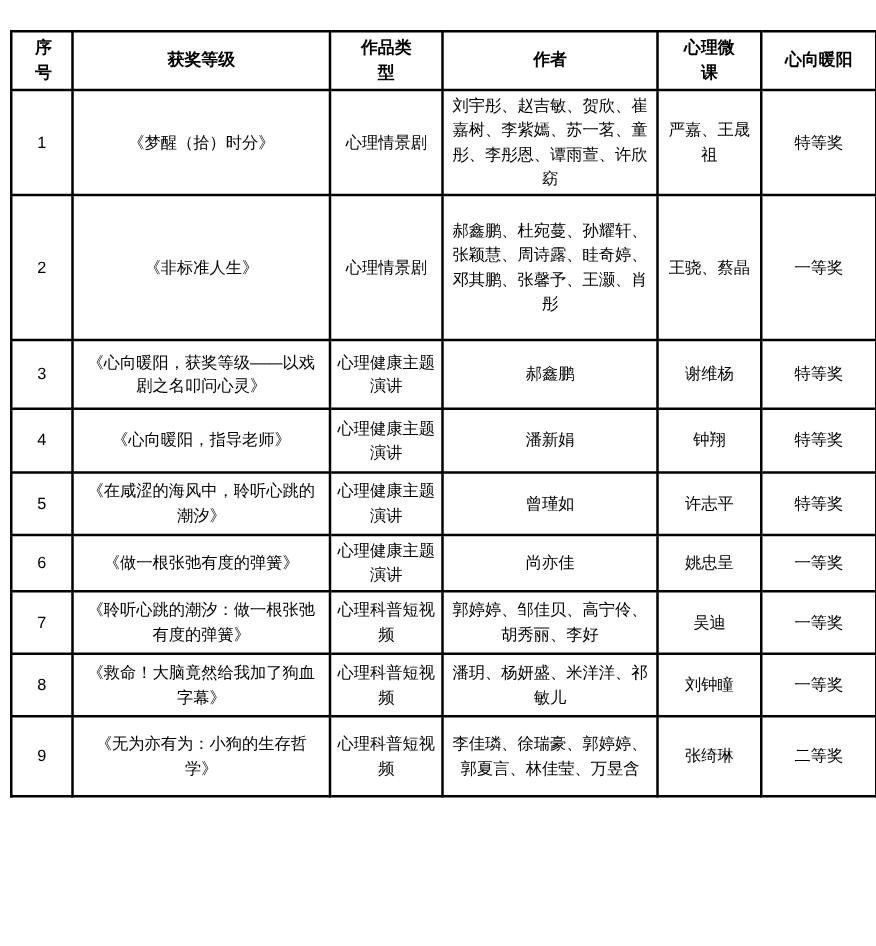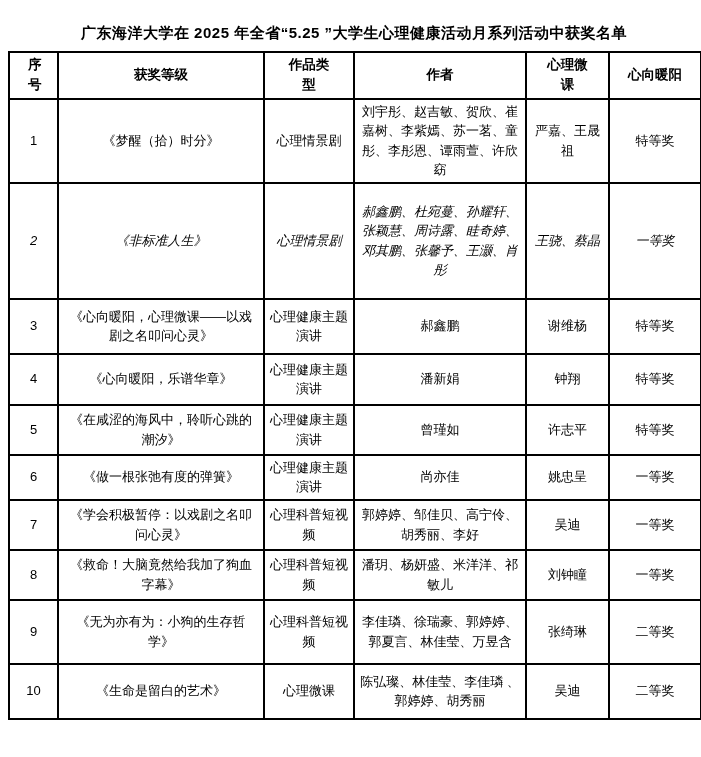--- a/index.html
+++ b/index.html
@@ -42,21 +42,21 @@
     box-sizing: border-box;
   }
   table.awards th {
     font-weight: bold;
     font-size: 13.5px;
     height: 32px;
     padding: 2px 18px;
   }
   
   tbody tr:nth-child(1) td  { height: 81px; }
-  tbody tr:nth-child(2) td  { height: 116px; font-style: italic; }
+  tbody tr:nth-child(2) td  { height: 116px; }
   tbody tr:nth-child(3) td  { height: 55px; }
   tbody tr:nth-child(4) td  { height: 51px; }
   tbody tr:nth-child(5) td  { height: 50px; }
   tbody tr:nth-child(6) td  { height: 42px; }
   tbody tr:nth-child(7) td  { height: 50px; }
   tbody tr:nth-child(8) td  { height: 50px; }
   tbody tr:nth-child(9) td  { height: 64px; }
   tbody tr:nth-child(10) td { height: 55px; }
   tbody tr:nth-child(11) td { height: 58px; }
 
@@ -64,21 +64,20 @@
   col.c-name  { width: 206px; }
   col.c-type  { width: 90px; }
   col.c-auth  { width: 172px; }
   col.c-adv   { width: 83px; }
   col.c-award { width: 92px; }
 </style>
 </head>
 <body>
 
 <div class="page">
-  <div class="doc-title">广东海洋大学在 2025 年全省“5.25 ”大学生心理健康活动月系列活动中获奖名单</div>
 
   <table class="awards">
     <colgroup>
       <col class="c-no">
         <col class="c-name">
         <col class="c-type">
       <col class="c-auth">
         <col class="c-adv">
         <col class="c-award">
     </colgroup>
@@ -104,29 +103,29 @@
         <tr>
           <td>2</td>
           <td>《非标准人生》</td>
           <td>心理情景剧</td>
           <td>郝鑫鹏、杜宛蔓、孙耀轩、张颖慧、周诗露、眭奇婷、邓其鹏、张馨予、王灏、肖彤</td>
           <td>王骁、蔡晶</td>
           <td>一等奖</td>
         </tr>
         <tr>
           <td>3</td>
-          <td>《心向暖阳，心理微课——以戏剧之名叩问心灵》</td>
+          <td>《心向暖阳，获奖等级——以戏剧之名叩问心灵》</td>
           <td>心理健康主题演讲</td>
           <td>郝鑫鹏</td>
           <td>谢维杨</td>
           <td>特等奖</td>
         </tr>
         <tr>
           <td>4</td>
-          <td>《心向暖阳，乐谱华章》</td>
+          <td>《心向暖阳，指导老师》</td>
           <td>心理健康主题演讲</td>
           <td>潘新娟</td>
           <td>钟翔</td>
           <td>特等奖</td>
         </tr>
         <tr>
           <td>5</td>
           <td>《在咸涩的海风中，聆听心跳的潮汐》</td>
           <td>心理健康主题演讲</td>
           <td>曾瑾如</td>
@@ -136,21 +135,21 @@
         <tr>
           <td>6</td>
           <td>《做一根张弛有度的弹簧》</td>
           <td>心理健康主题演讲</td>
           <td>尚亦佳</td>
           <td>姚忠呈</td>
           <td>一等奖</td>
         </tr>
         <tr>
           <td>7</td>
-          <td>《学会积极暂停：以戏剧之名叩问心灵》</td>
+          <td>《聆听心跳的潮汐：做一根张弛有度的弹簧》</td>
           <td>心理科普短视频</td>
           <td>郭婷婷、邹佳贝、高宁伶、胡秀丽、李好</td>
           <td>吴迪</td>
           <td>一等奖</td>
         </tr>
         <tr>
           <td>8</td>
           <td>《救命！大脑竟然给我加了狗血字幕》</td>
           <td>心理科普短视频</td>
           <td>潘玥、杨妍盛、米洋洋、祁敏儿</td>
@@ -158,23 +157,15 @@
           <td>一等奖</td>
         </tr>
         <tr>
           <td>9</td>
           <td>《无为亦有为：小狗的生存哲学》</td>
           <td>心理科普短视频</td>
           <td>李佳璘、徐瑞豪、郭婷婷、郭夏言、林佳莹、万昱含</td>
           <td>张绮琳</td>
           <td>二等奖</td>
         </tr>
-        <tr>
-          <td>10</td>
-          <td>《生命是留白的艺术》</td>
-          <td>心理微课</td>
-          <td>陈弘璨、林佳莹、李佳璘 、郭婷婷、胡秀丽</td>
-          <td>吴迪</td>
-          <td>二等奖</td>
-        </tr>
       </tbody>
   </table>
 </div>
 
 </body></html>

